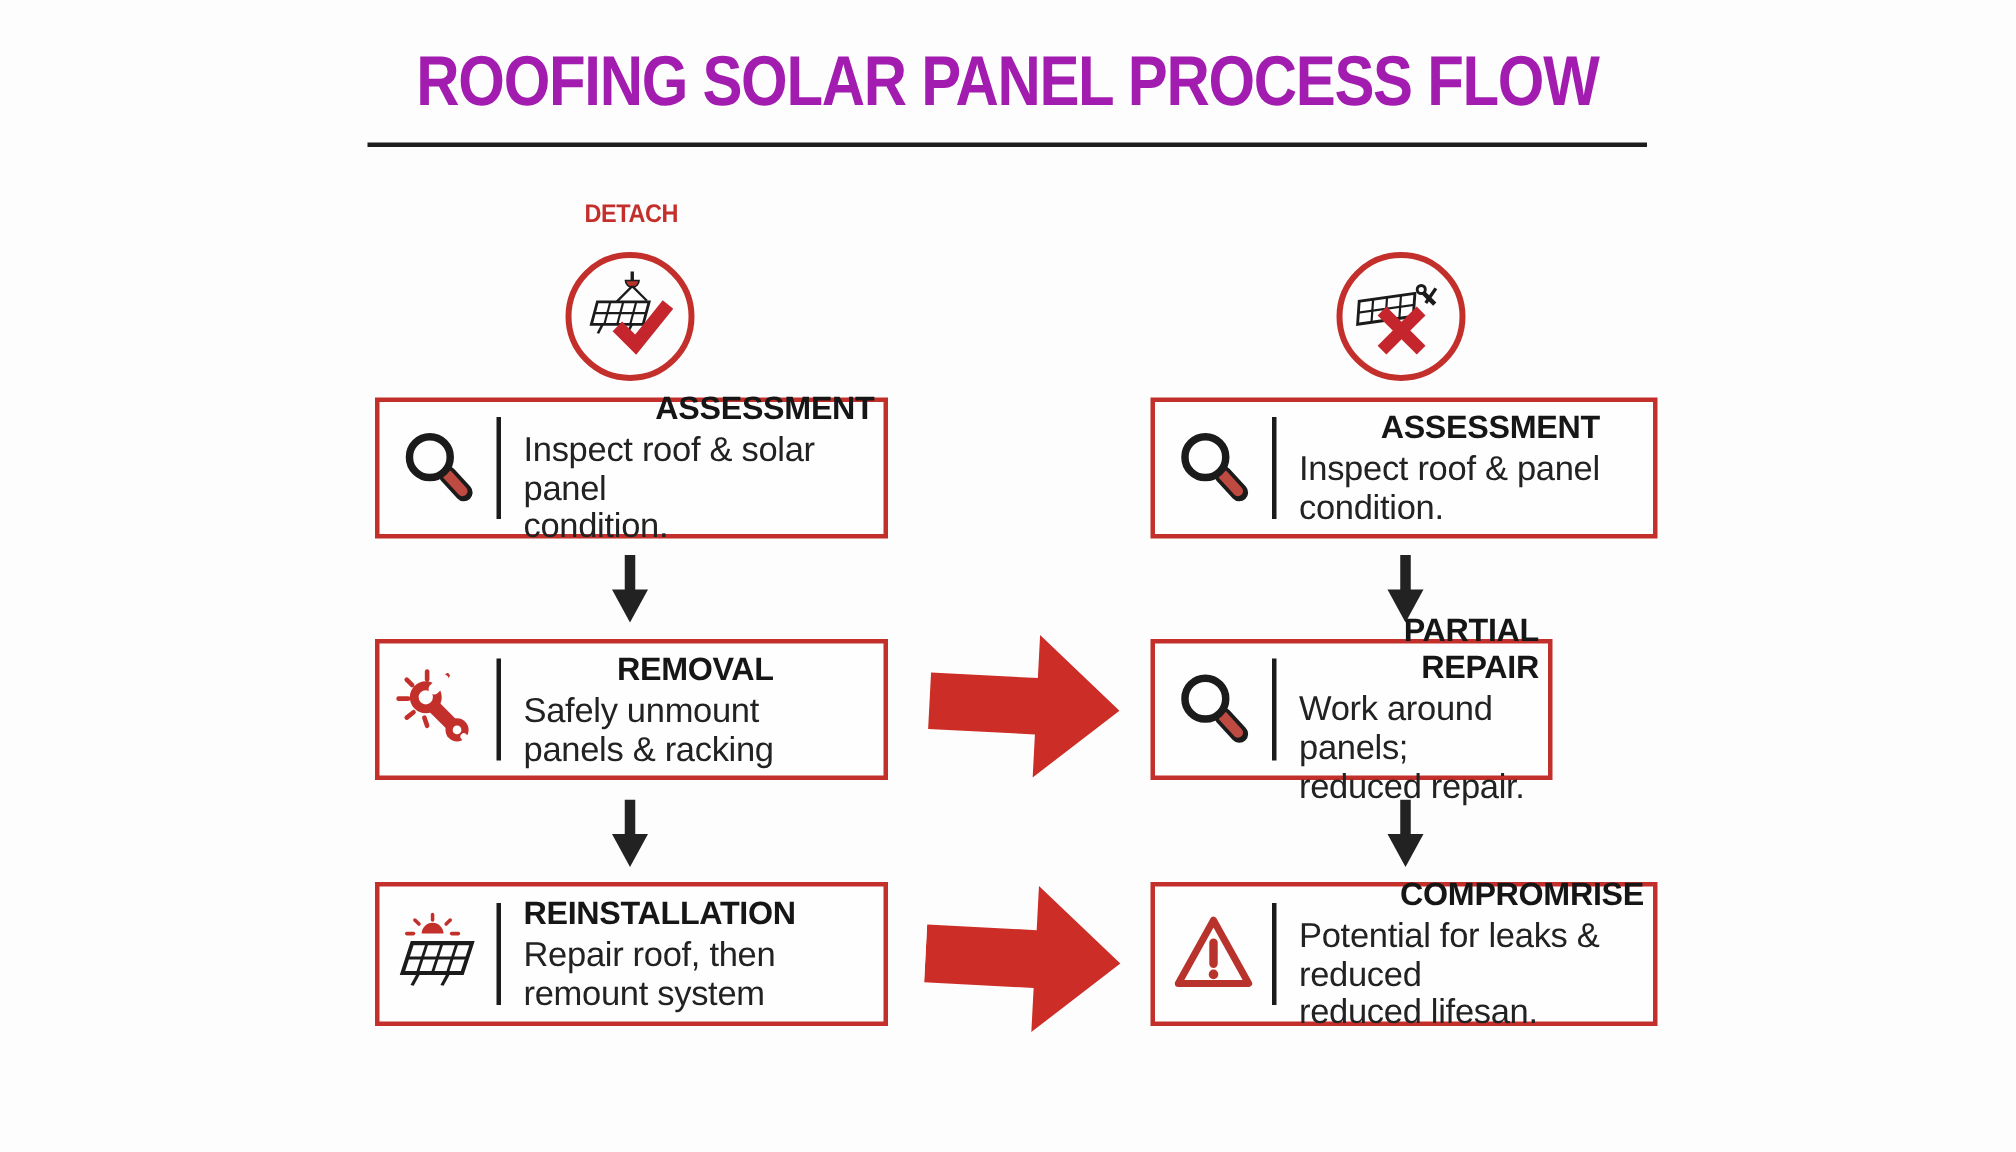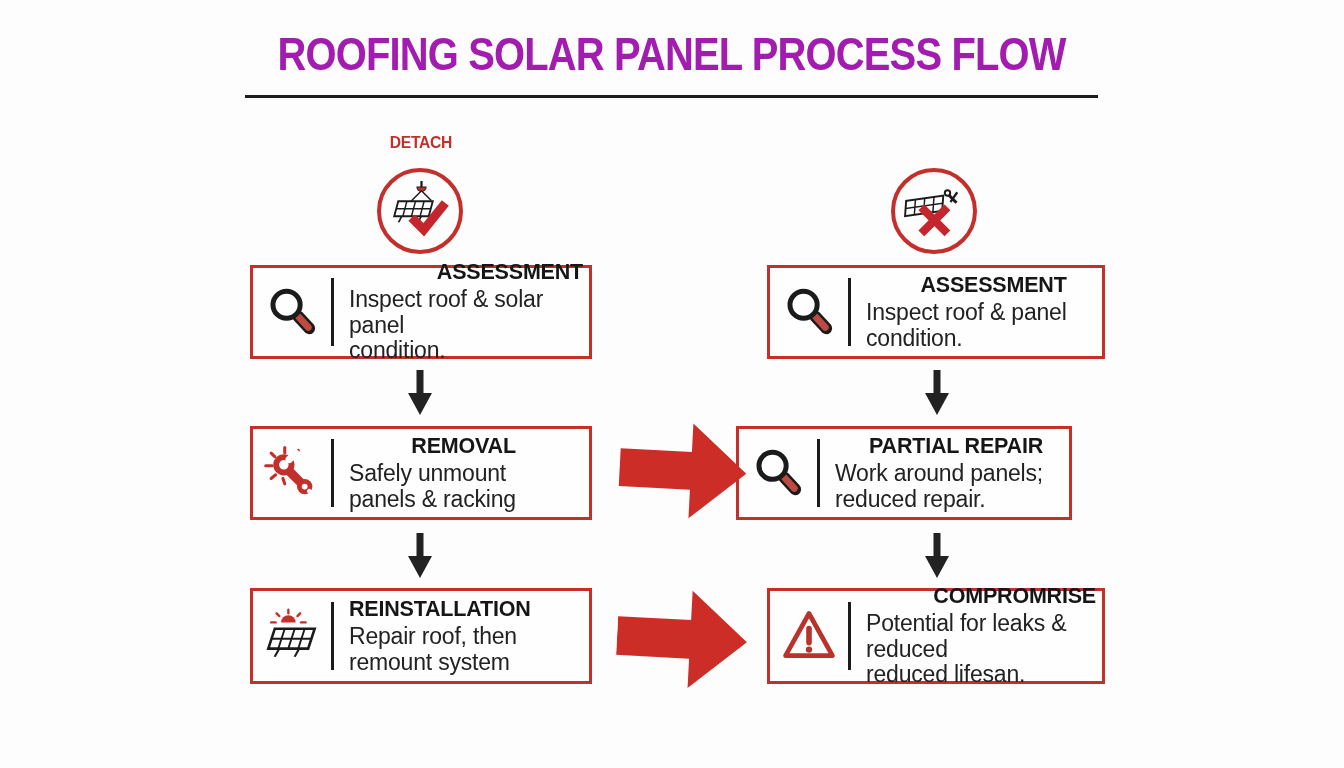--- a/index.html
+++ b/index.html
@@ -182,21 +182,21 @@
       </svg>
     </div>
     <div class="divider"></div>
     <div class="step-text">
       <div class="step-title">ASSESSMENT</div>
       <div class="step-desc">Inspect roof &amp; panel
 condition.</div>
     </div>
   </div>
 
-  <div class="step-box" style="left:736px;top:426px;width:336px;height:94px">
+  <div class="step-box" style="left:767px;top:426px;width:268px;height:94px">
     <div class="step-icon">
       <svg width="58" height="58" viewBox="0 0 64 64">
         <line x1="39" y1="37" x2="51" y2="50" stroke="#1b1b1b" stroke-width="13" stroke-linecap="round"></line>
         <line x1="39" y1="37" x2="50" y2="49" stroke="#bf4a41" stroke-width="7.5" stroke-linecap="round"></line>
         <circle cx="26" cy="24" r="15" fill="#fefefe" stroke="#1b1b1b" stroke-width="5.5"></circle>
       </svg>
     </div>
     <div class="divider"></div>
     <div class="step-text">
       <div class="step-title">PARTIAL REPAIR</div>

